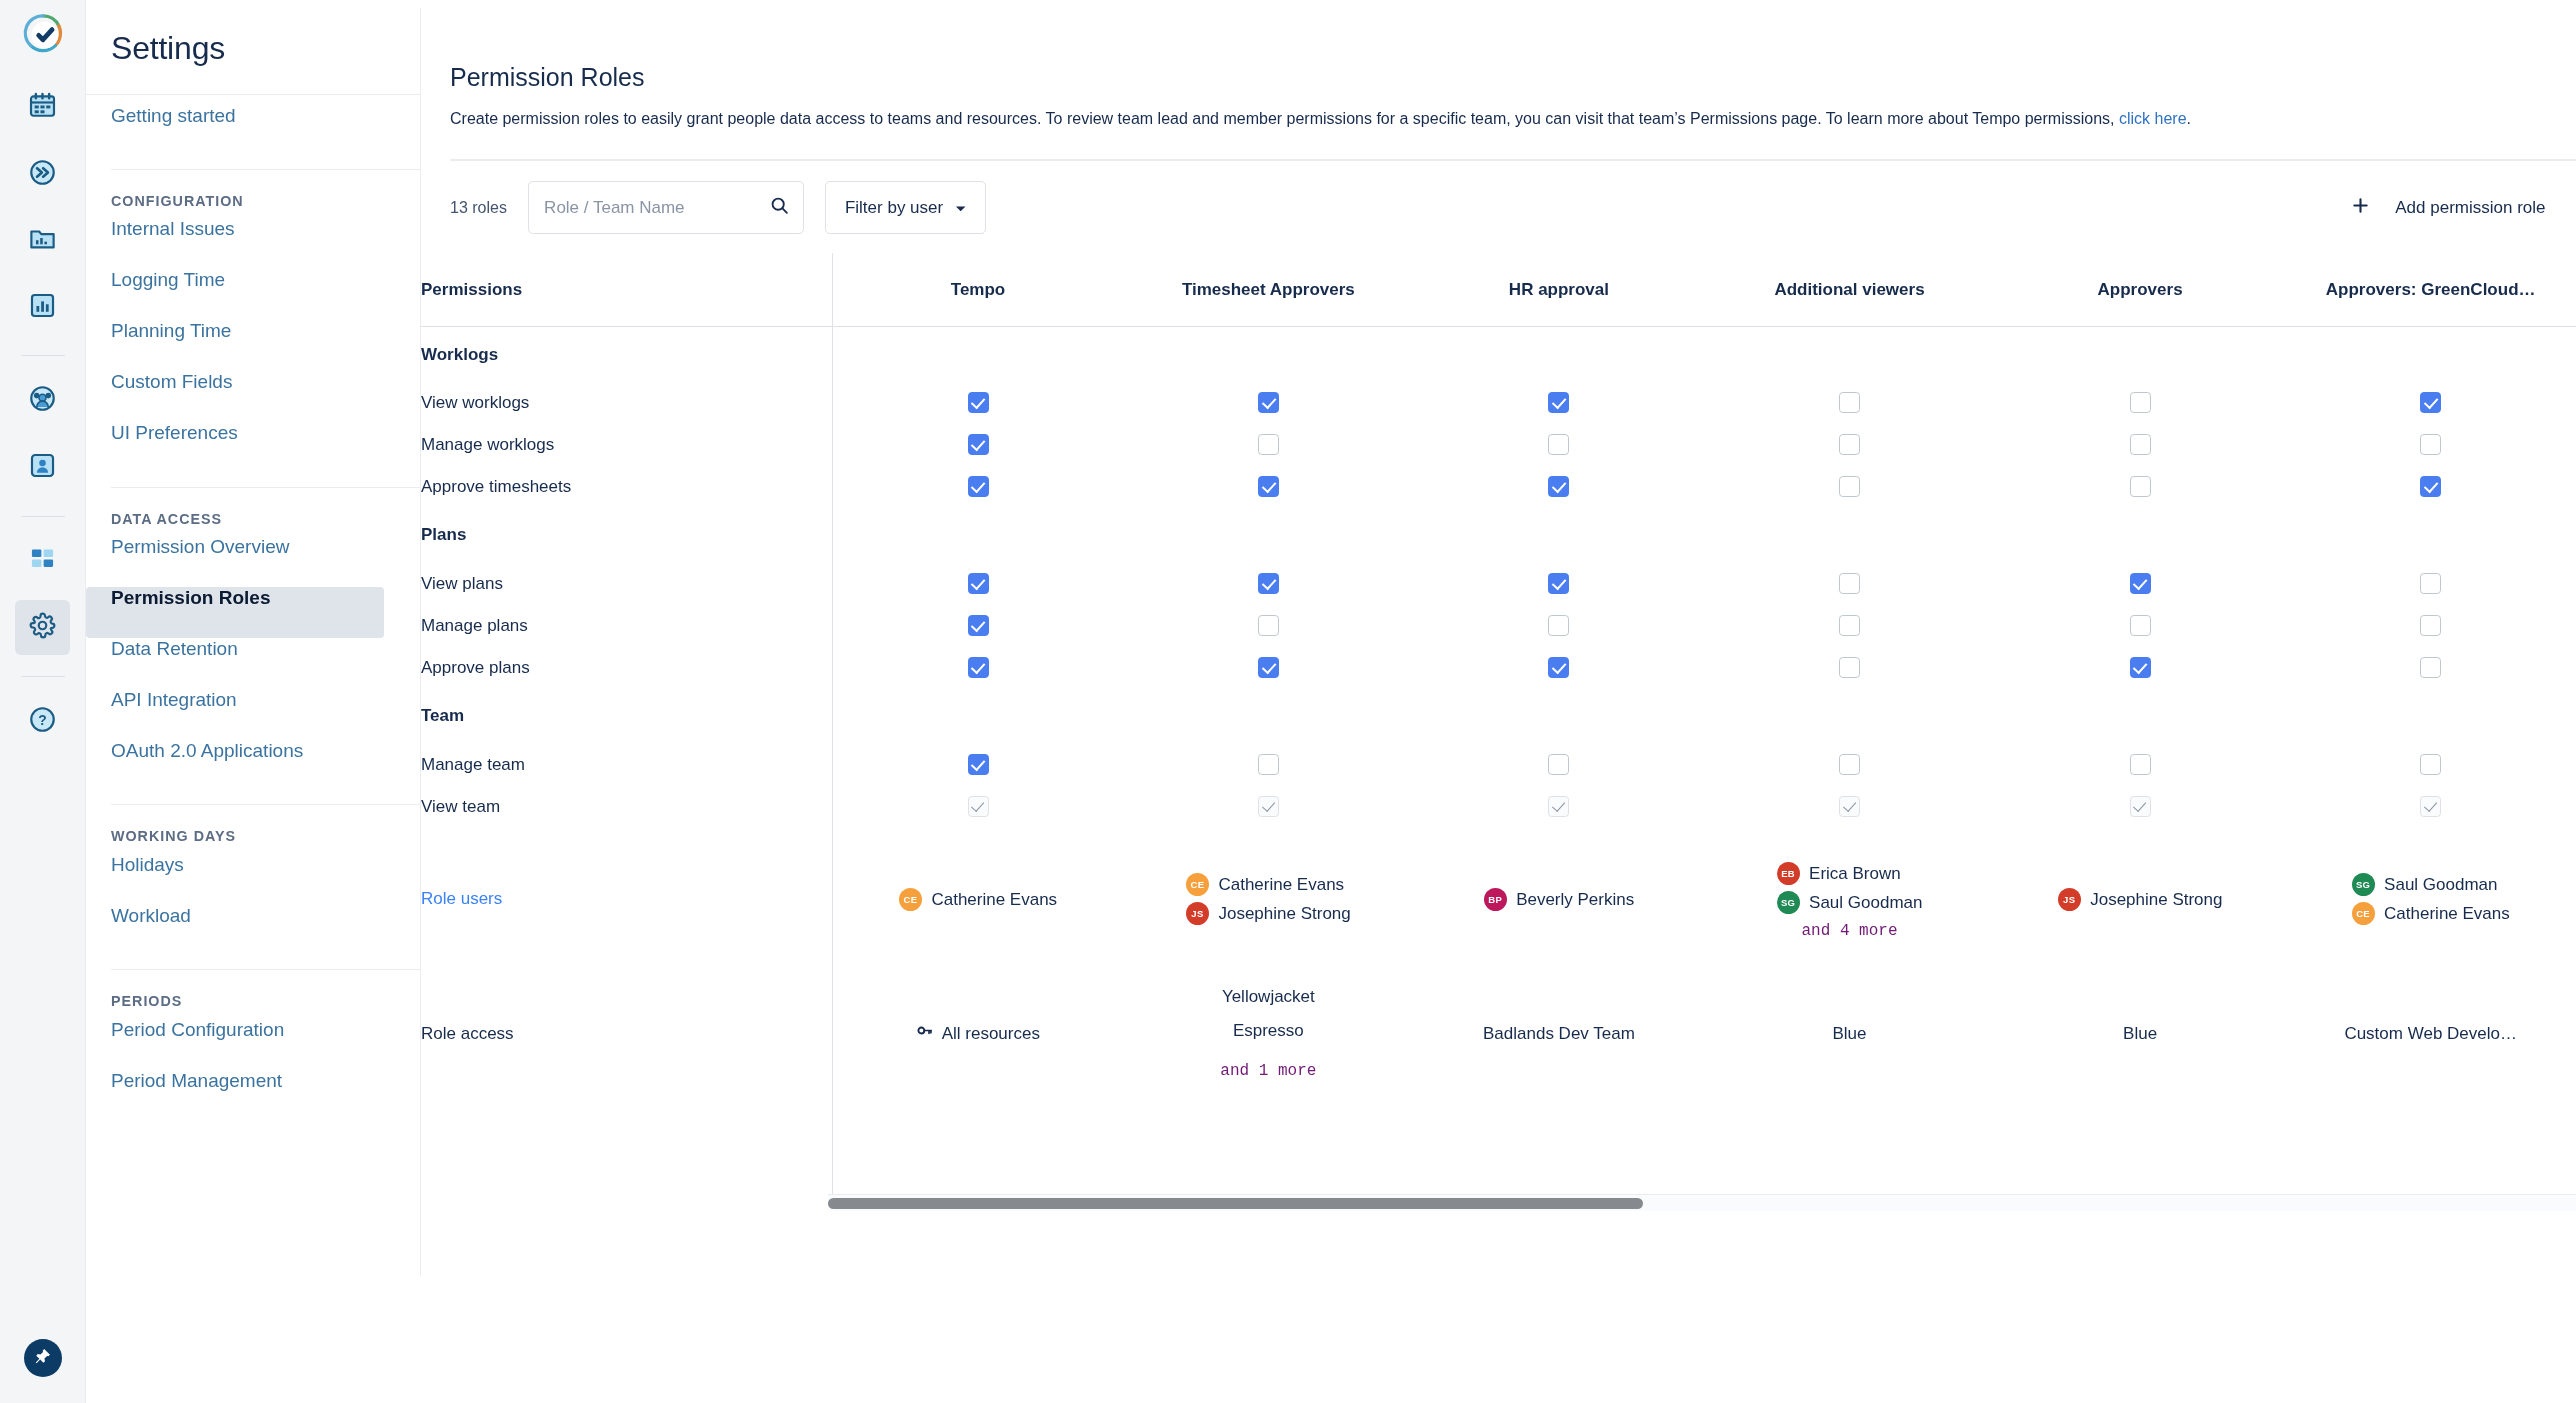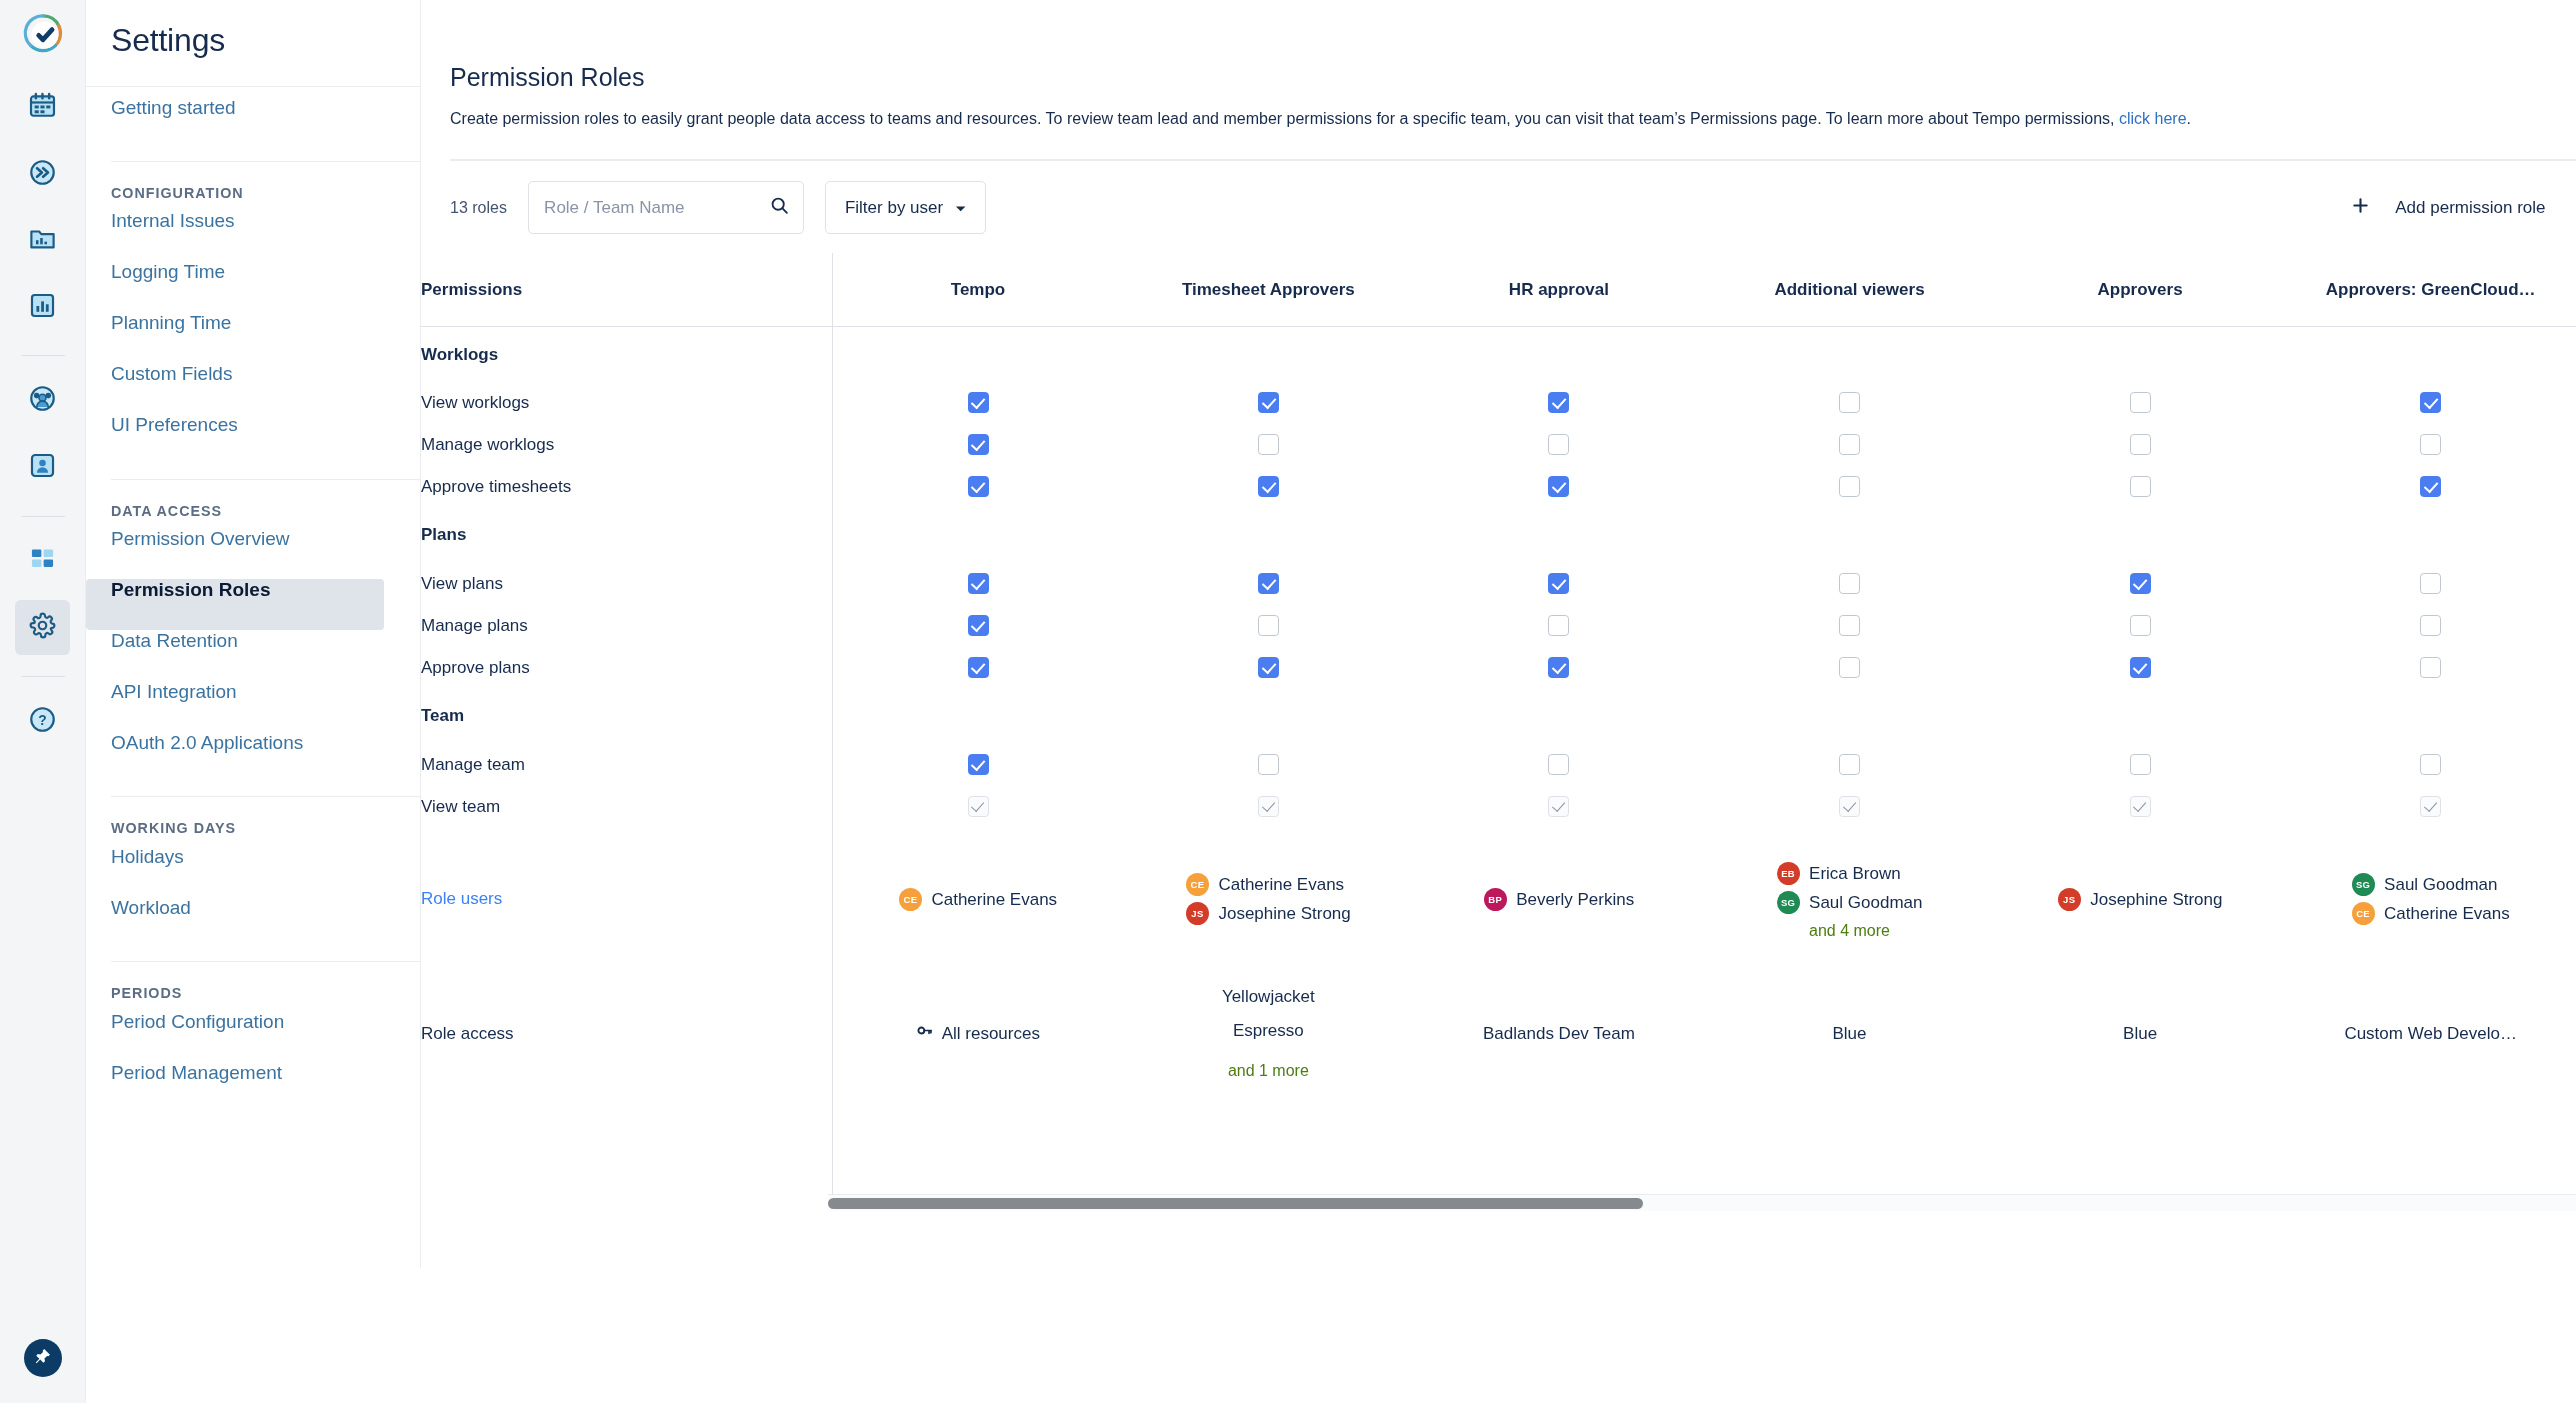--- a/index.html
+++ b/index.html
@@ -38,20 +38,21 @@
     margin-bottom: 27px; cursor: pointer;
   }
 
   
   .nav {
     width: 335px; height: 1268px;
     background: #ffffff;
     border-right: 1px solid #EBECF0;
     flex-shrink: 0;
     overflow: hidden;
+    margin-top: 8px;
   }
   .nav-title {
     font-size: 32px; font-weight: 500; color: #172B4D;
     padding: 23px 0 0 25px; height: 86px; line-height: 1.1;
     letter-spacing: -0.2px;
   }
   .nav-sep { height: 1px; background: #EBECF0; margin: 0 0 0 0; }
   .nav-list { padding-top: 9.5px; }
   .nav-item {
     height: 51px; display: flex; align-items: flex-start;
@@ -164,21 +165,21 @@
   .user-line {
     display: flex; align-items: center; gap: 9.5px;
     font-size: 17px; color: #172B4D; line-height: 29px; white-space: nowrap;
   }
   .av {
     width: 23px; height: 23px; border-radius: 50%;
     display: inline-flex; align-items: center; justify-content: center;
     font-size: 9.5px; font-weight: bold; color: #fff; flex-shrink: 0;
     letter-spacing: 0.3px;
   }
-  .more { font-size: 16px; color: #4d7c0f; text-align: center; margin-top: 5.7px; }
+  .more { font-size: 16px; color: #701a75; text-align: center; margin-top: 5.7px; font-family: Liberation Mono, monospace; }
 
   .access-row td { height: 126px; vertical-align: middle; }
   .access-label { padding-left: 29px; font-size: 17px; color: #172B4D; }
   .access-cell { text-align: center; font-size: 17px; color: #172B4D; line-height: 34px; padding: 0 9.5px; }
   .access-cell .trunc { display: block; overflow: hidden; text-overflow: ellipsis; white-space: nowrap; }
   .allres { display: inline-flex; align-items: flex-start; gap: 8.6px; }
 
   
   .hscroll {
     position: absolute; left: 407px; right: 0; bottom: 0; height: 17px;

